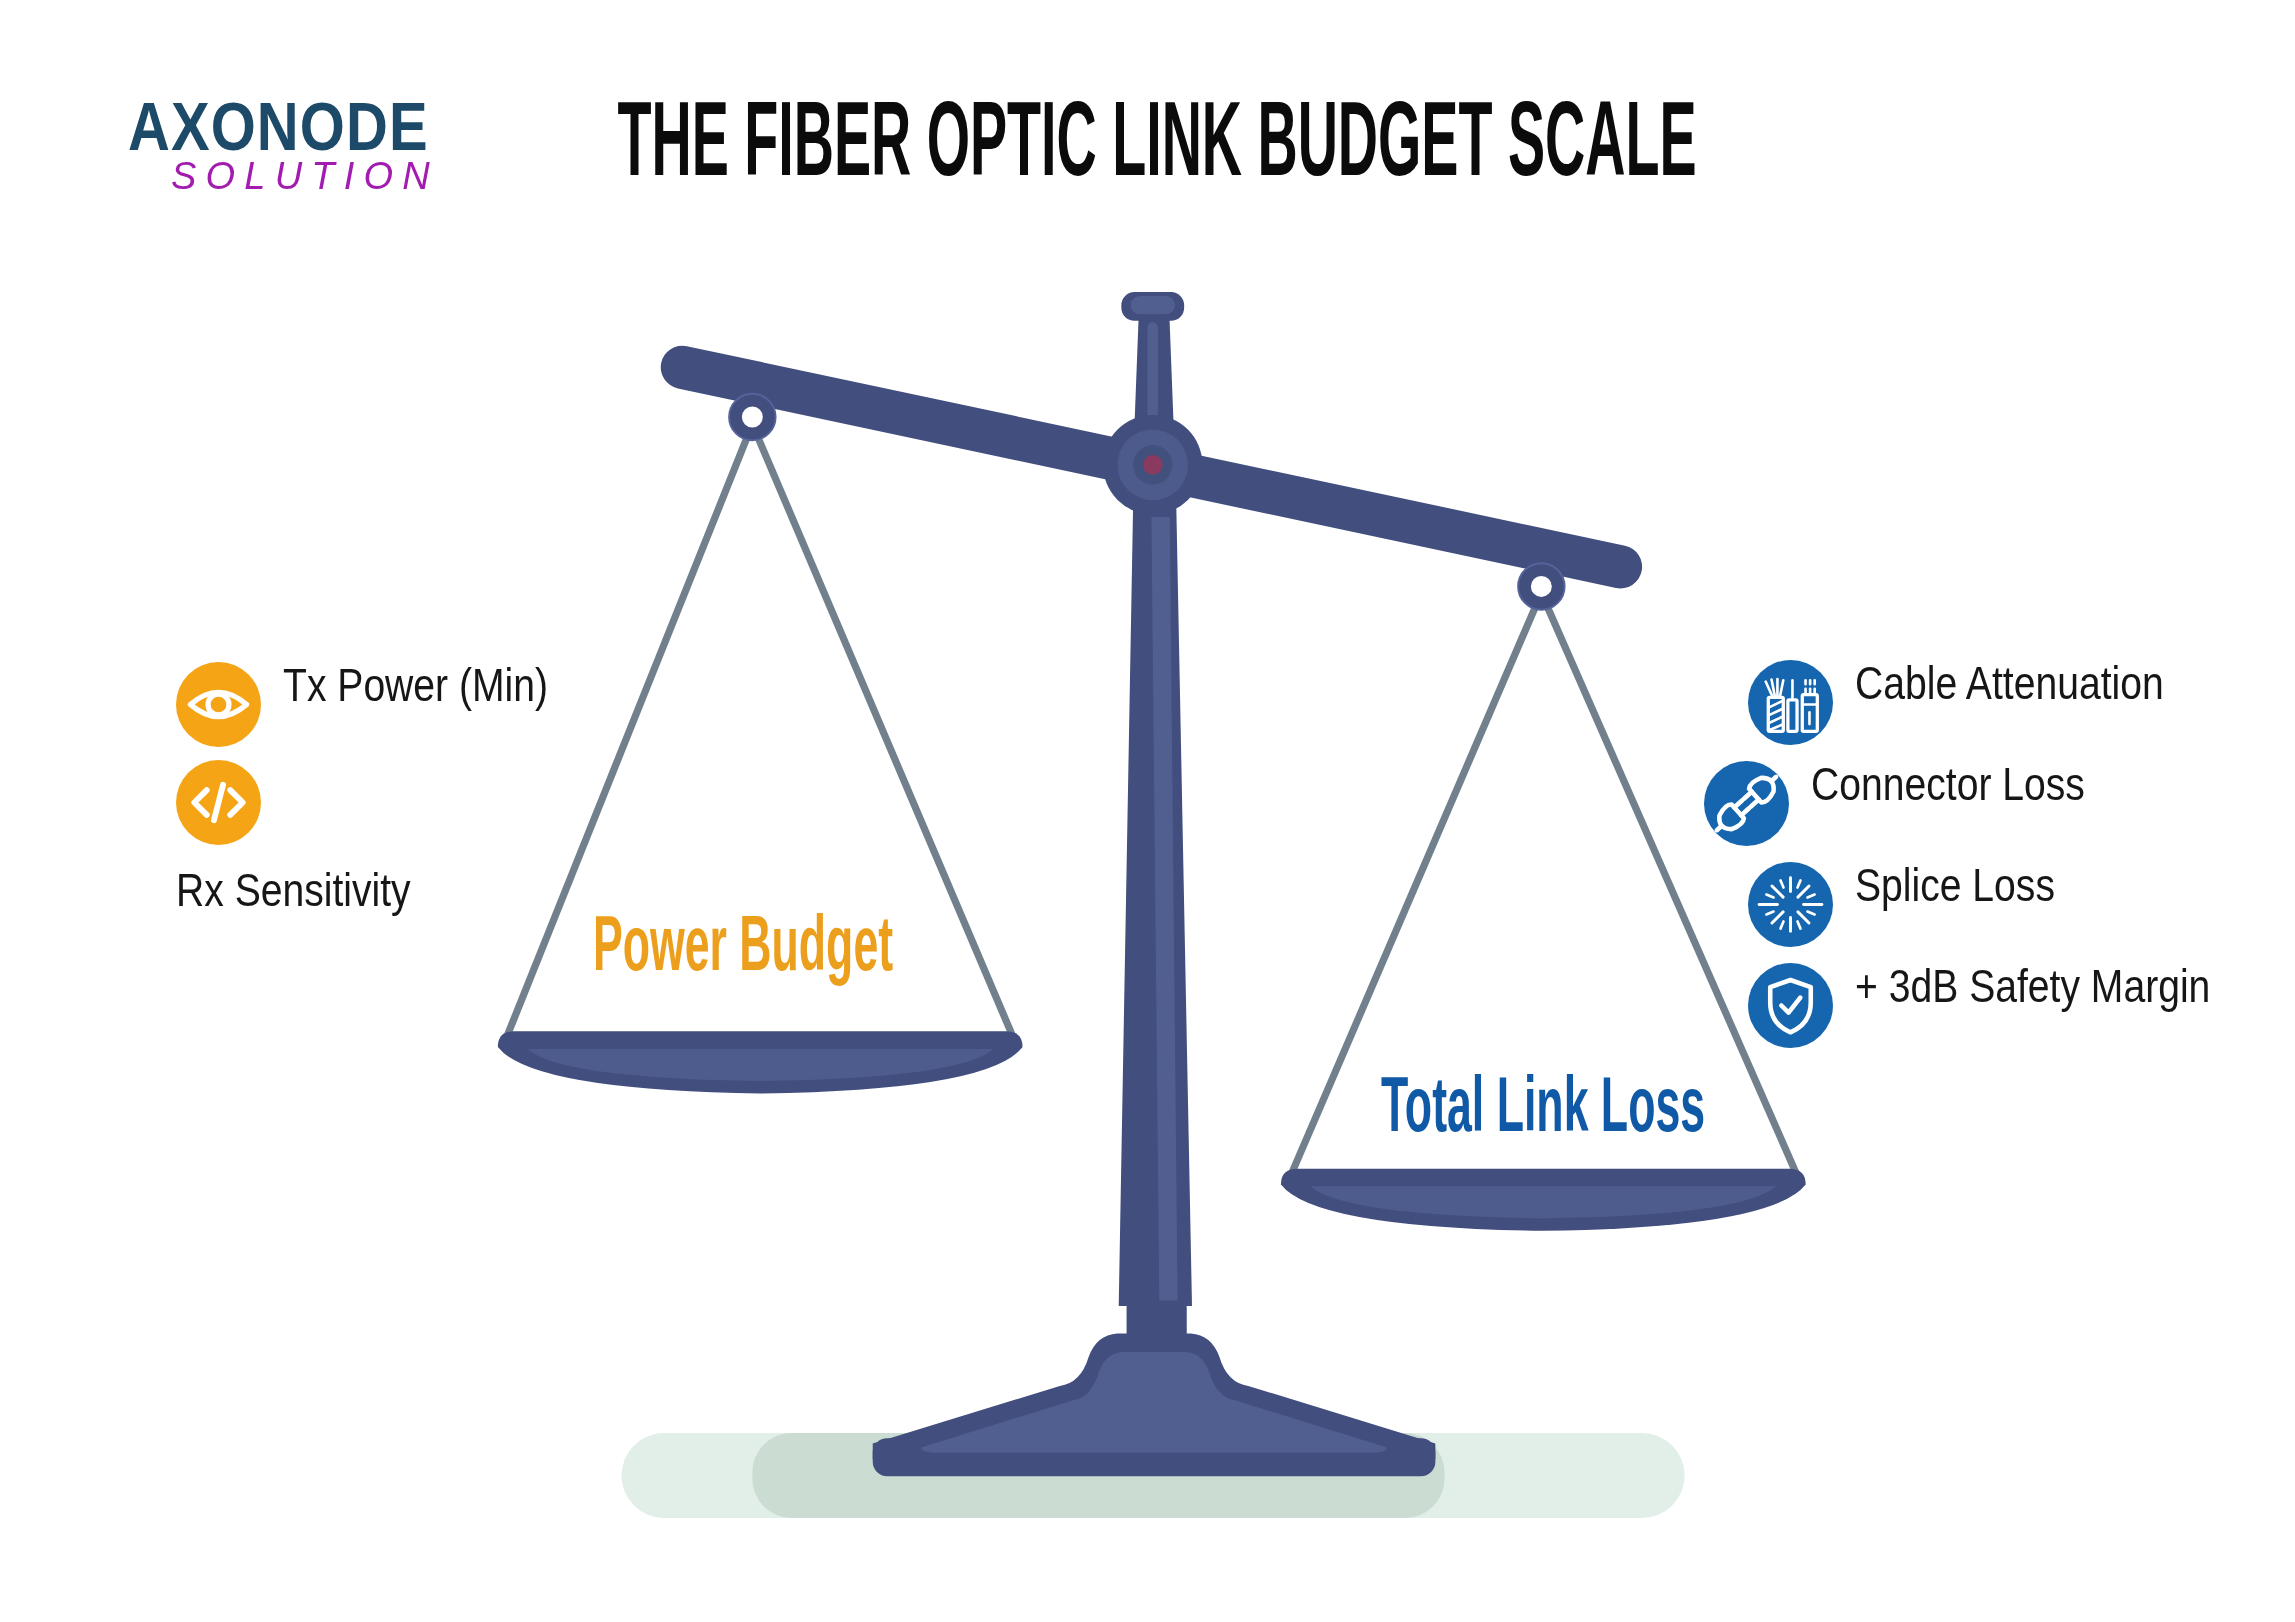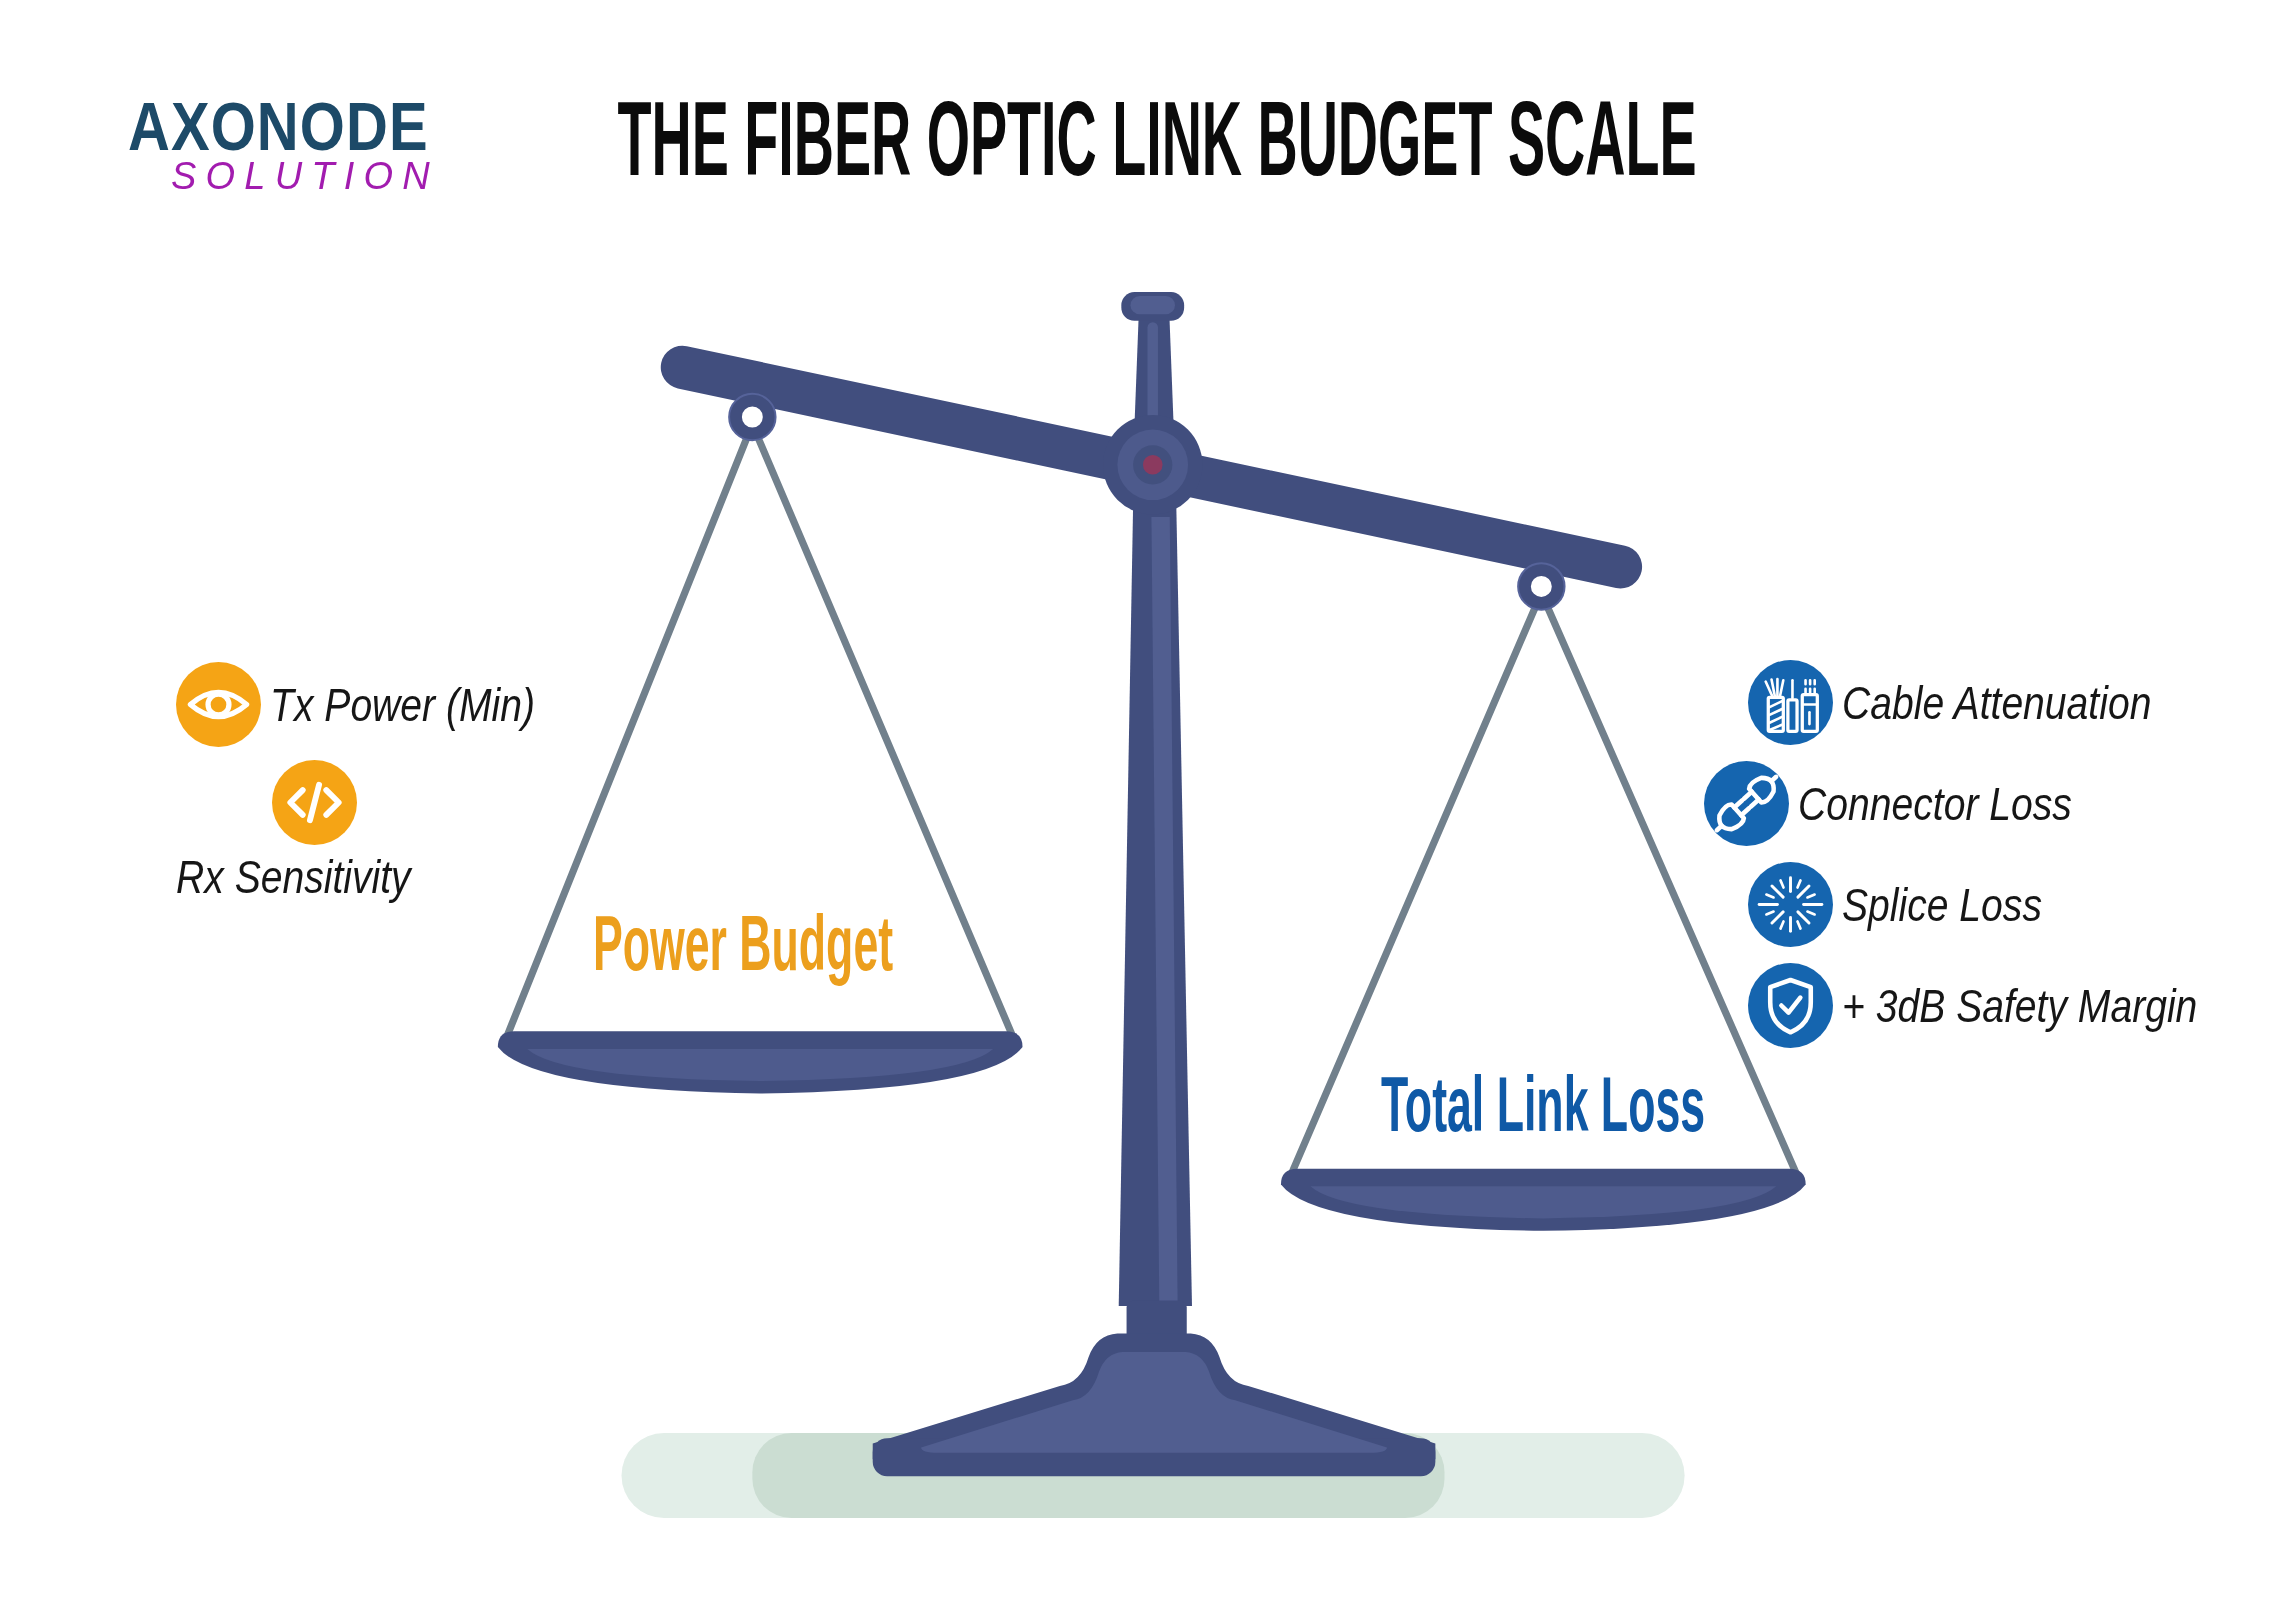--- a/index.html
+++ b/index.html
@@ -21,21 +21,21 @@
   
   .page-title{
     position:absolute;left:1157px;top:138px;transform:translate(-50%,-50%);
     white-space:nowrap;
   }
   .page-title .squish{
     display:inline-block;font-size:105px;font-weight:bold;color:#0b0b0b;
     transform:scaleX(.53);transform-origin:center;white-space:nowrap;line-height:1;
   }
   
-  .legend-item{position:absolute;display:flex;align-items:center;gap:9px;height:85px;font-style:italic;}
+  .legend-item{position:absolute;display:flex;align-items:flex-start;gap:22px;height:85px;}
   .legend-icon{width:85px;height:85px;flex:0 0 85px;}
   .legend-label{
     font-size:46px;color:#161616;line-height:1;white-space:nowrap;
     display:inline-block;transform:scaleX(.85);transform-origin:left center;
   }
   
   .pan-label{position:absolute;transform:translate(-50%,-50%);white-space:nowrap;}
   .pan-label .squish{
     display:inline-block;font-size:77px;font-weight:bold;line-height:1;
     transform:scaleX(.58);transform-origin:center;white-space:nowrap;

